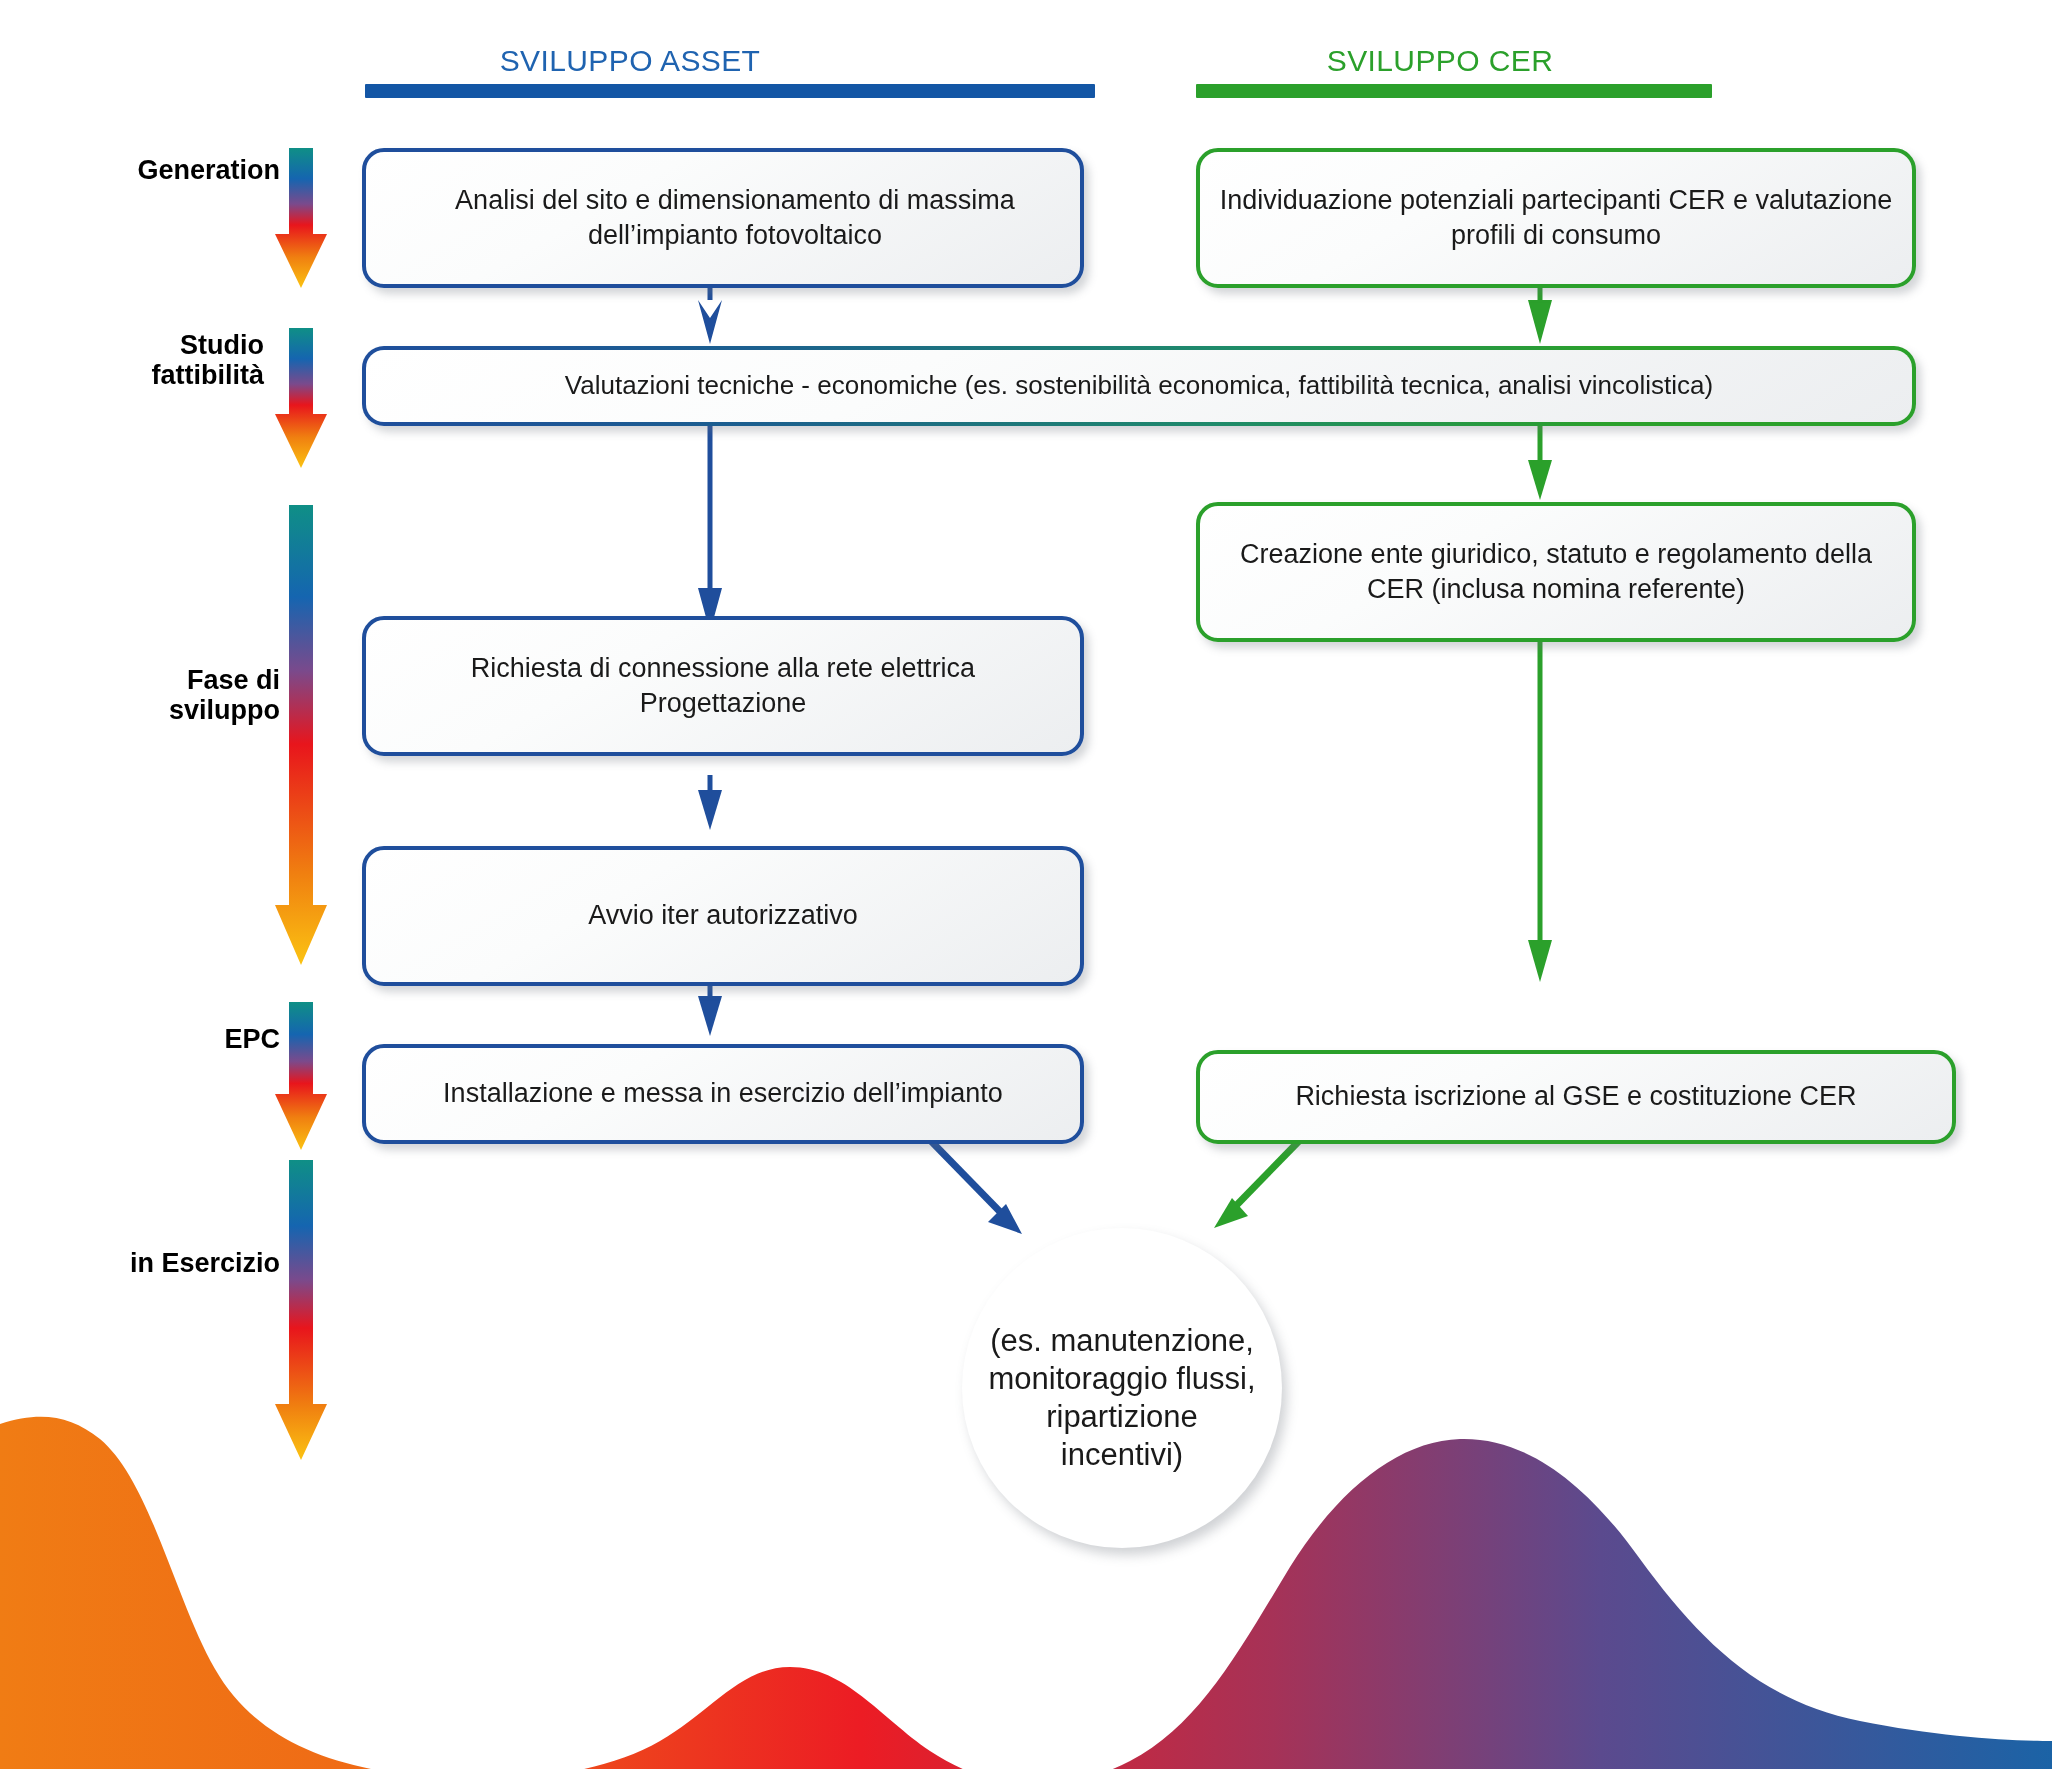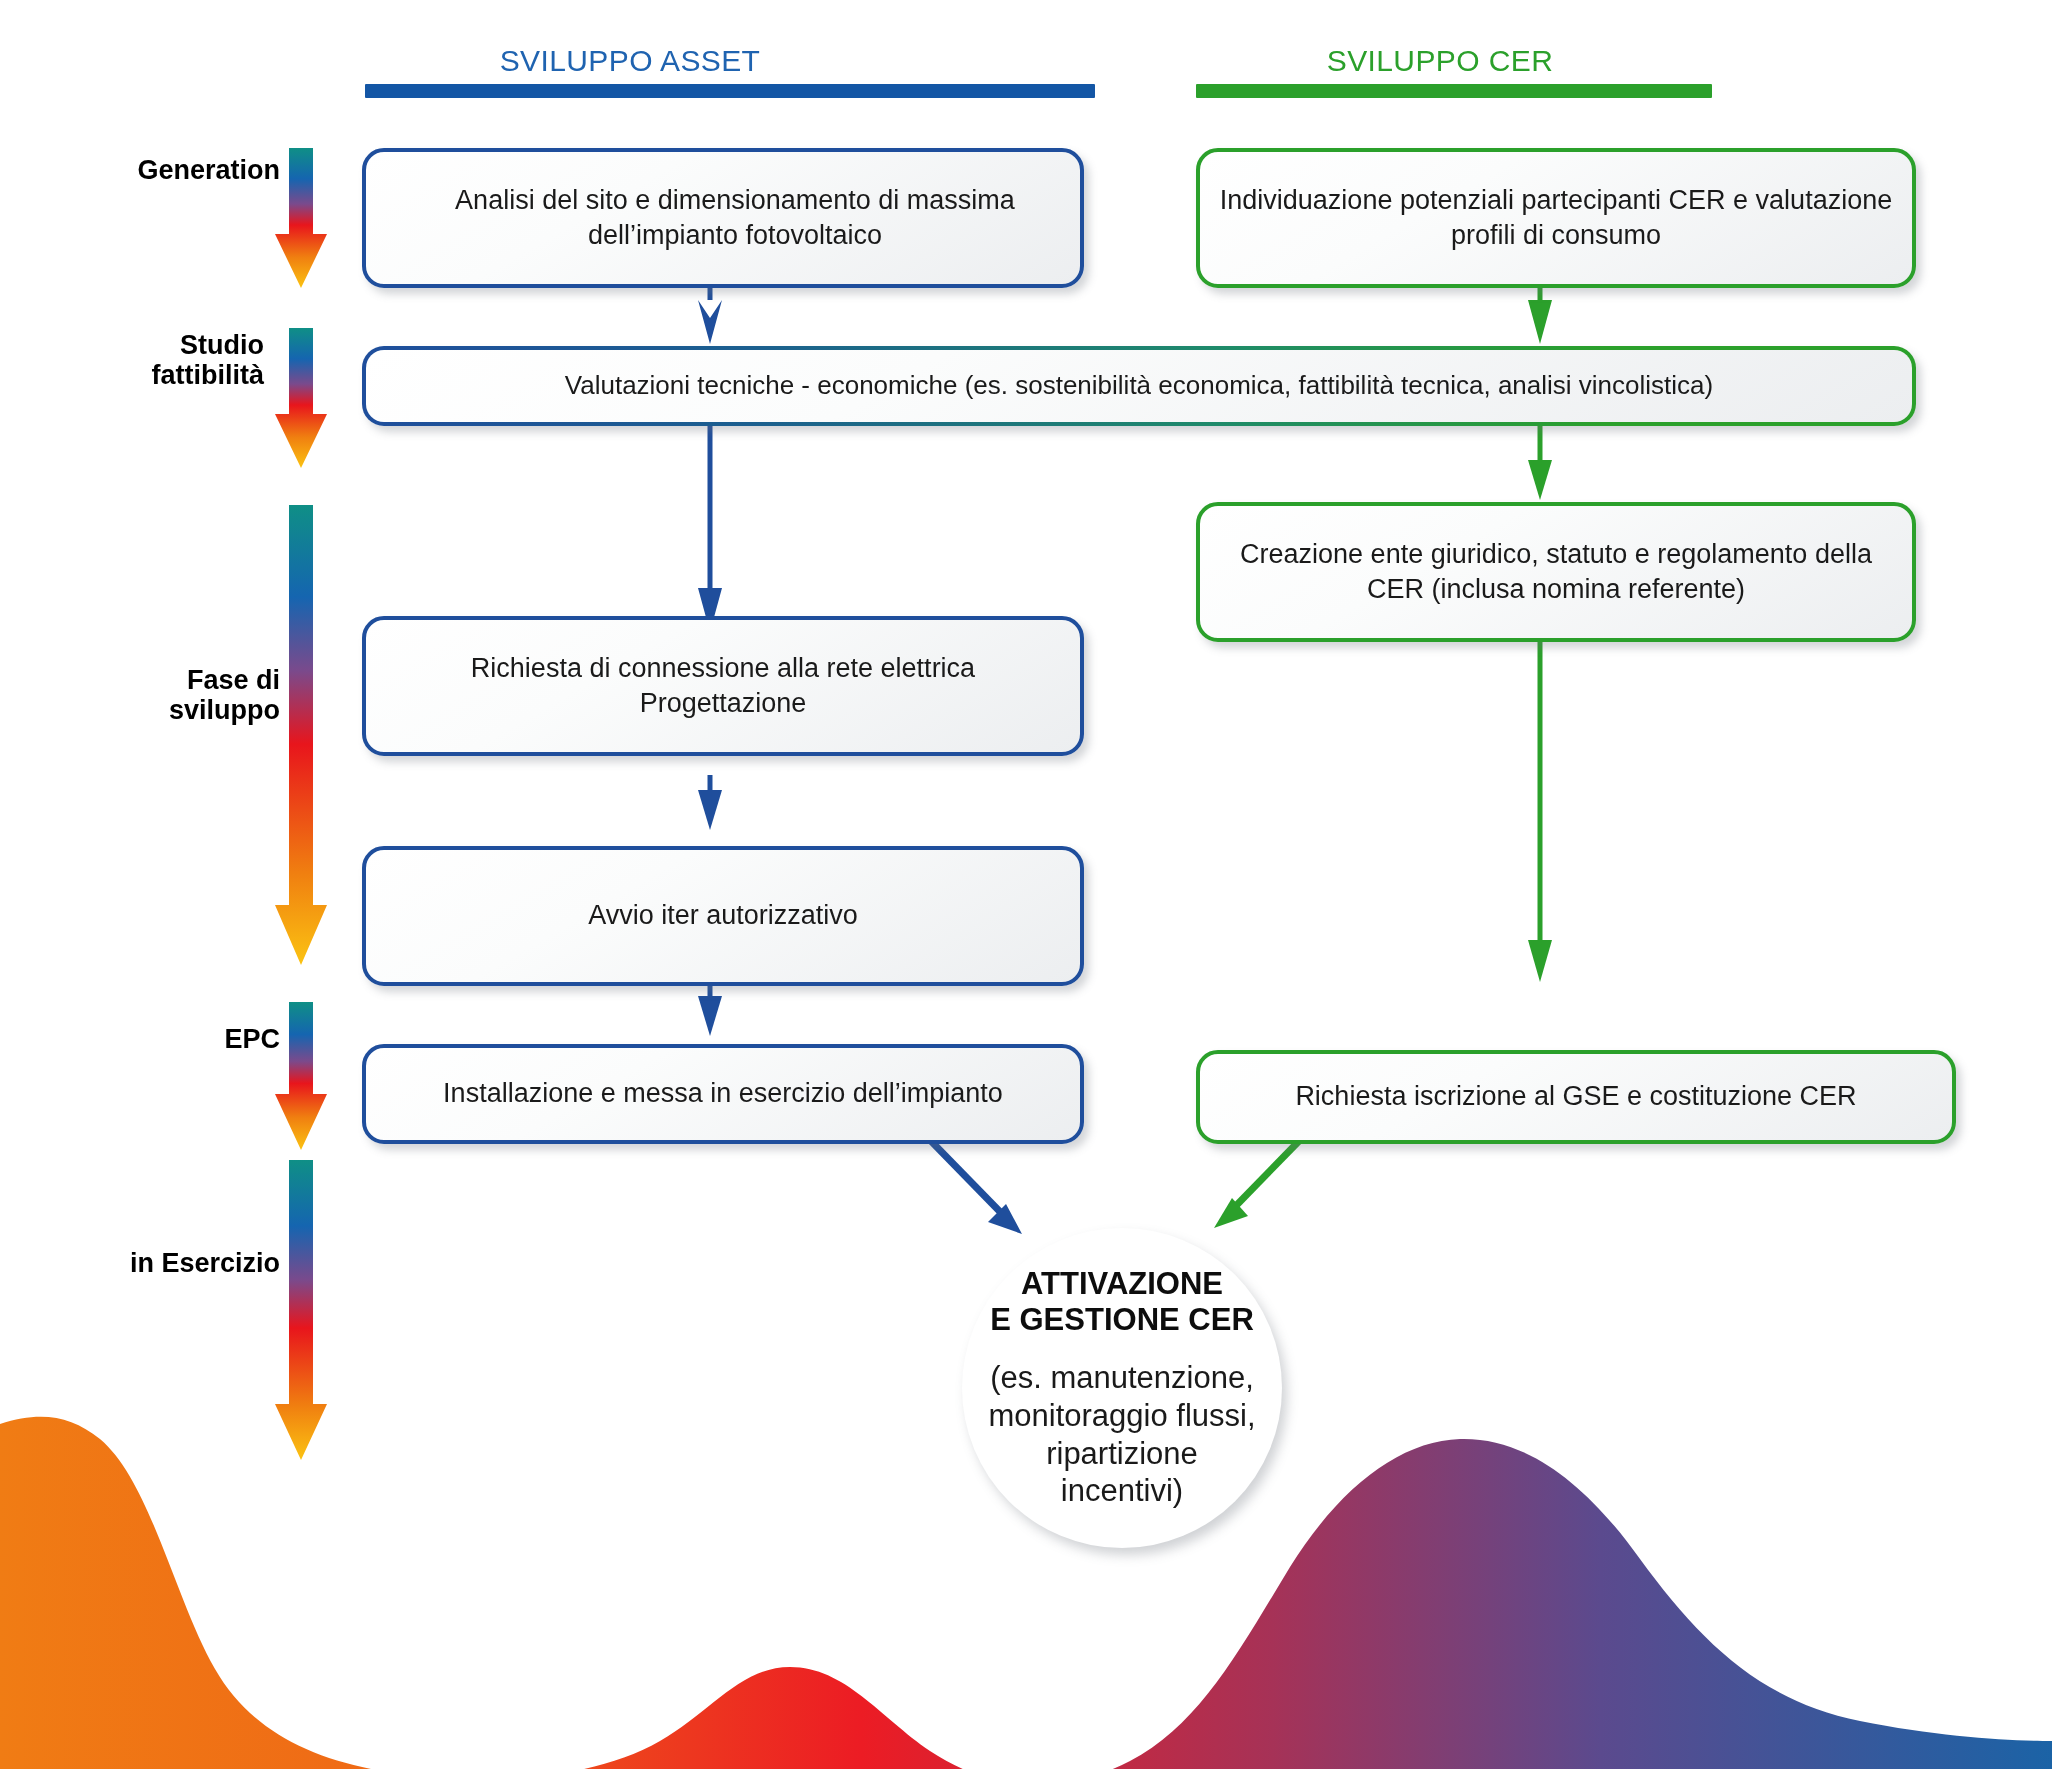--- a/index.html
+++ b/index.html
@@ -195,21 +195,19 @@
 Progettazione</div>
 
   <div class="box blue" style="left:362px;top:846px;width:722px;height:140px;">Avvio iter autorizzativo</div>
 
   <div class="box blue" style="left:362px;top:1044px;width:722px;height:100px;">Installazione e messa
 in esercizio dell’impianto</div>
 
   <div class="box green" style="left:1196px;top:1050px;width:760px;height:94px;">Richiesta iscrizione al GSE e costituzione CER</div>
 
   <div class="circle" style="left:962px;top:1228px;width:320px;height:320px;">
-    <div class="t1">ATTIVAZIONE
-E GESTIONE CER</div>
     <div class="t2">(es. manutenzione,
 monitoraggio flussi,
 ripartizione
 incentivi)</div>
   </div>
 
 </div>
 
 </body></html>

